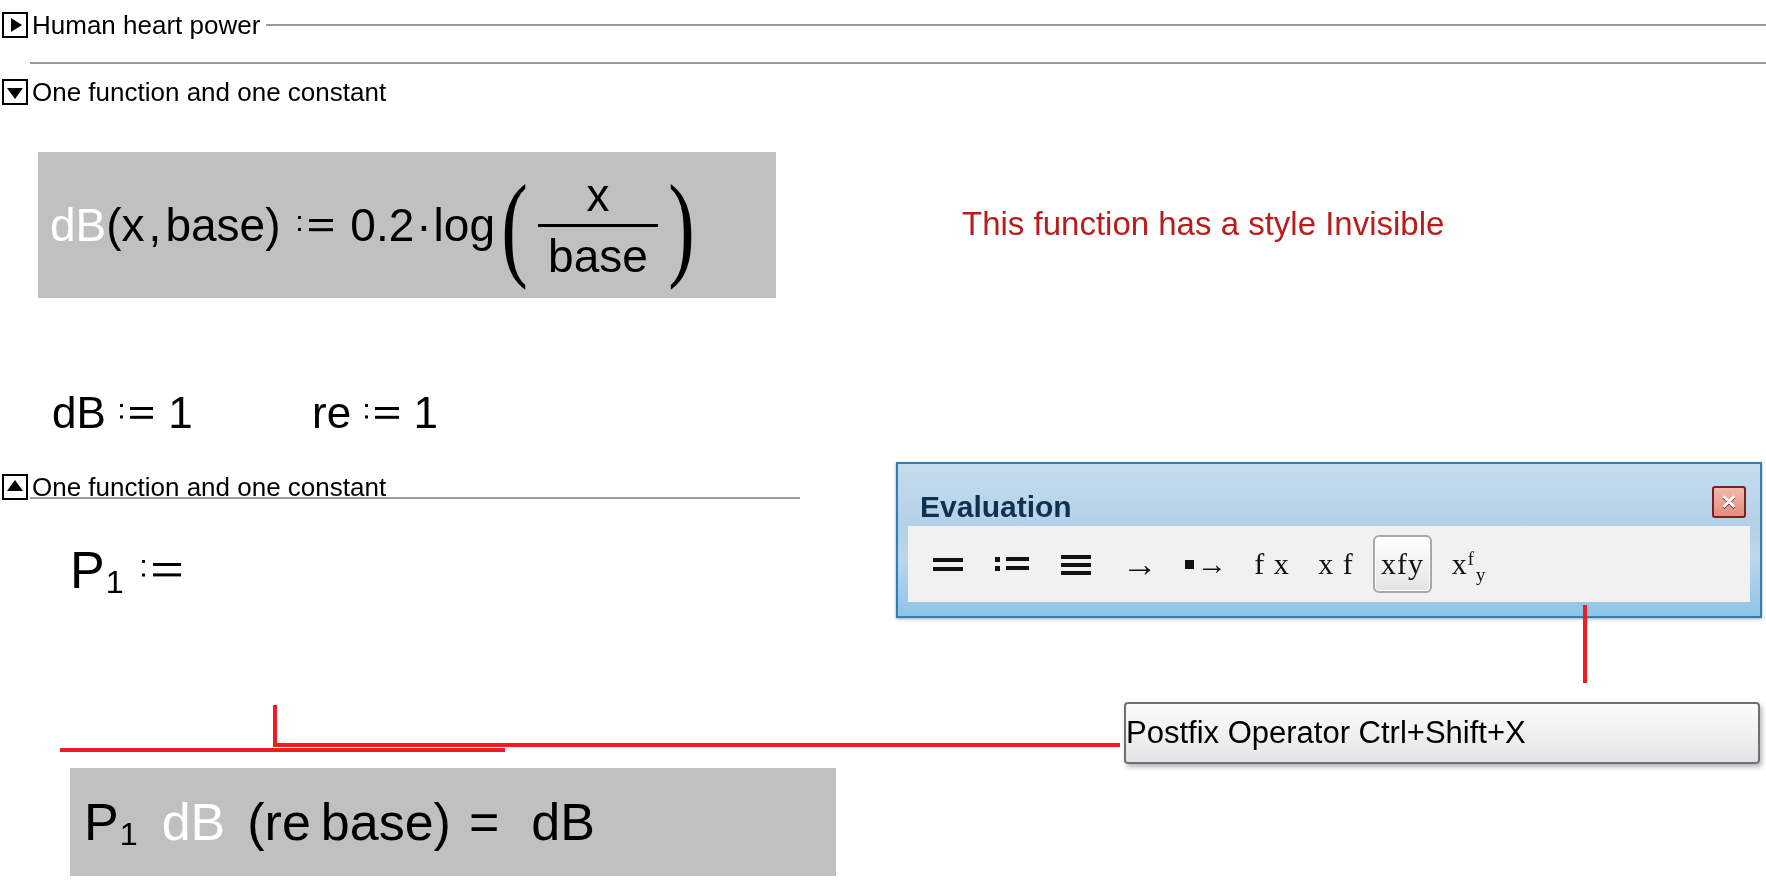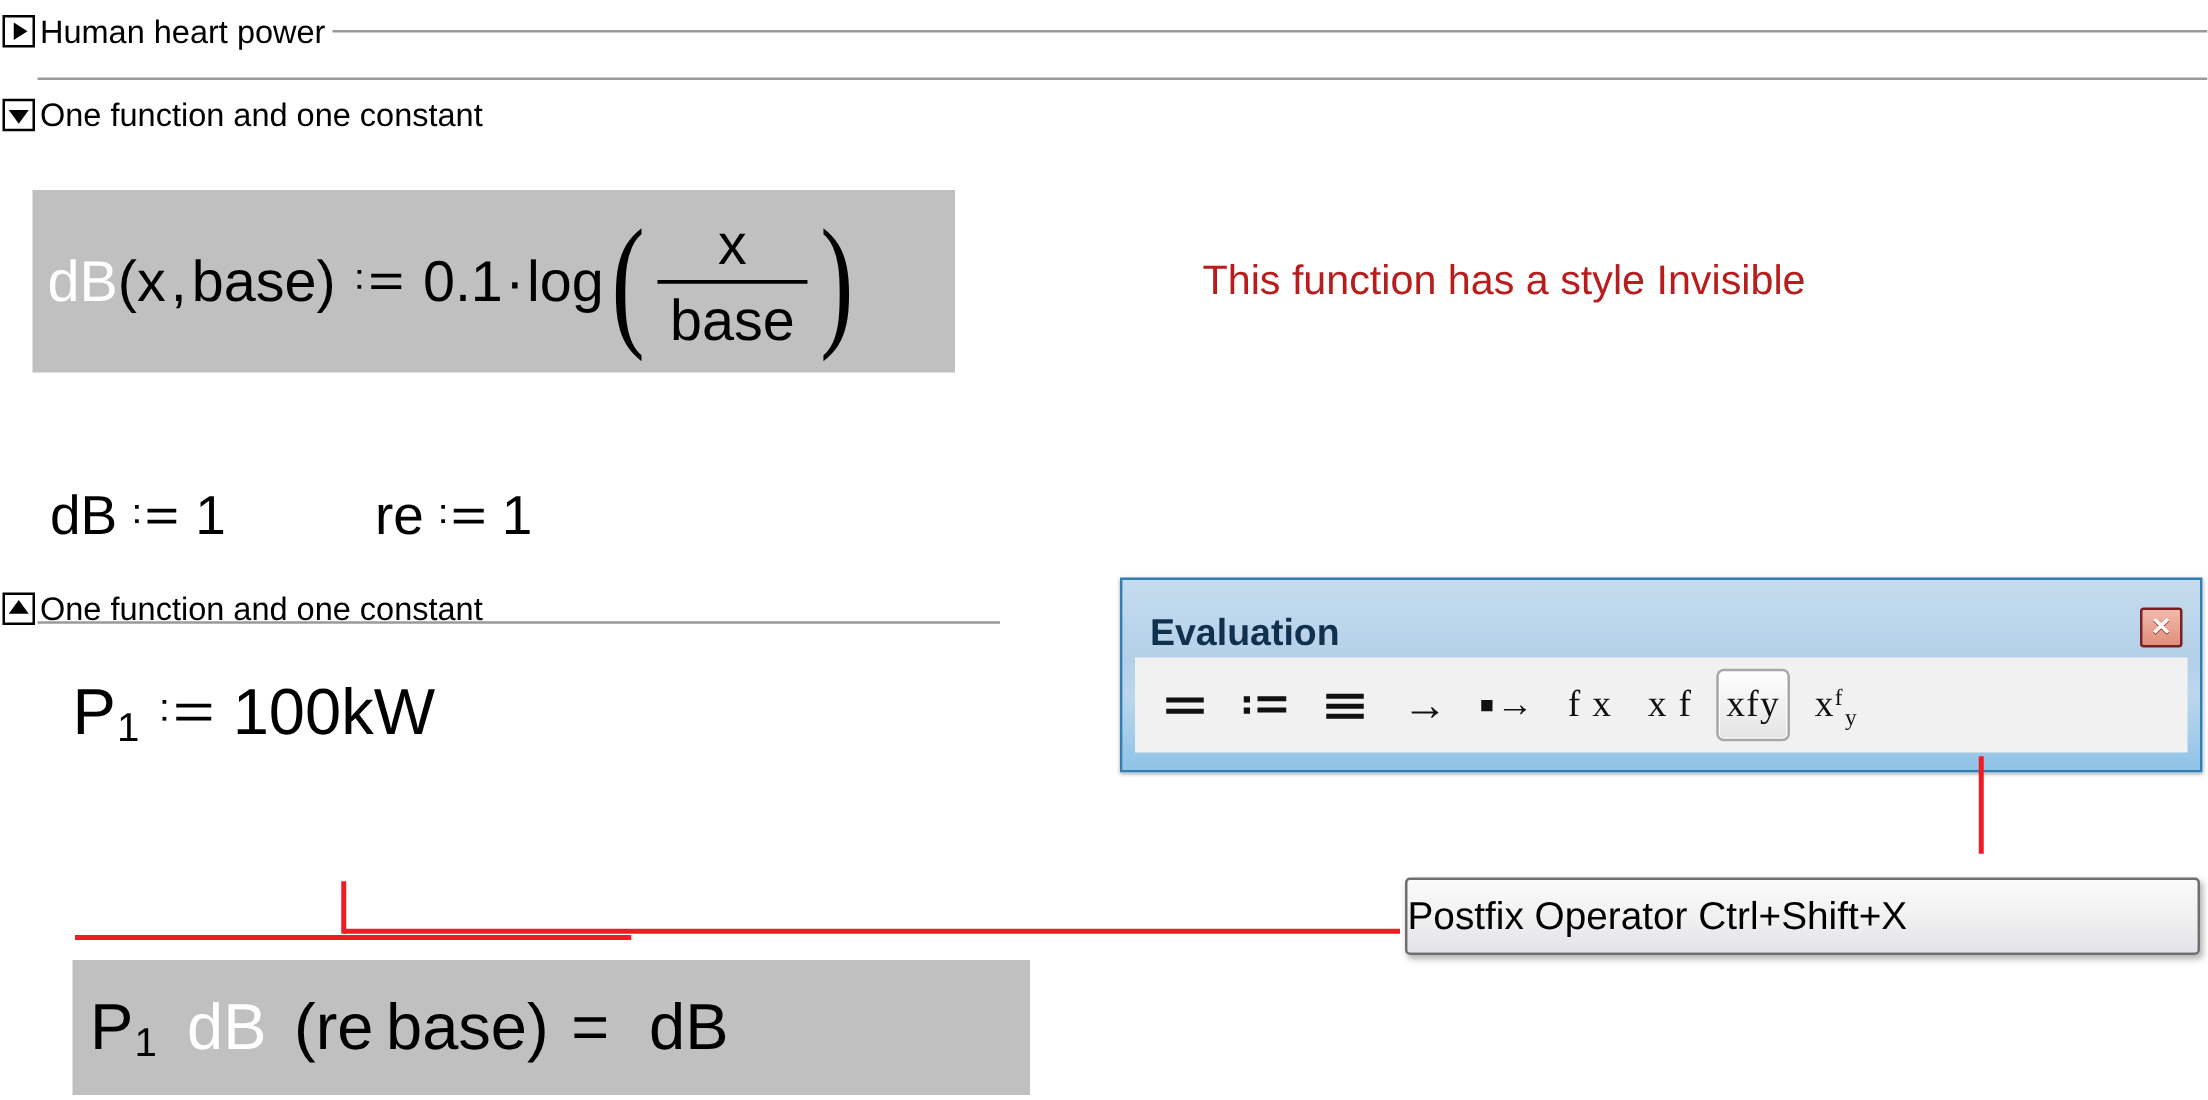--- a/index.html
+++ b/index.html
@@ -80,20 +80,21 @@
   }
 
   
   .math {
     position: absolute;
     font-family: "Liberation Sans", sans-serif;
     color: #000;
     white-space: nowrap;
     display: flex;
     align-items: center;
+    margin-left: 12px;
   }
   .math.selected {
     background: #c0c0c0;
   }
   .invisible-style {
     color: #ffffff;
   }
   .sub {
     font-size: 0.62em;
     vertical-align: baseline;
@@ -321,21 +322,21 @@
 <div class="area-rule-under" style="top:62px; width:1736px;"></div>
 
 <div class="math selected" style="left:26px; top:152px; width:738px; height:146px; font-size:46px; padding:0 12px; box-sizing:border-box;">
   <span class="invisible-style">dB</span>
   <span>(</span>
   <span>x</span>
   <span style="padding:0 4px 0 4px;">,</span>
   <span>base</span>
   <span>)</span>
   <span class="op-assign" style="margin:0 16px 0 18px;"></span>
-  <span>0.1</span>
+  <span>0.2</span>
   <span style="padding:0 2px;">·</span>
   <span>log</span>
   <span class="paren-big">(</span>
   <span class="frac">
     <span class="num">x</span>
     <span class="bar"></span>
     <span class="den">base</span>
   </span>
   <span class="paren-big">)</span>
 </div>
@@ -358,21 +359,20 @@
     <span class="tri tri-up"></span>
   </div>
   <div class="area-title">One function and one constant</div>
 </div>
 <div class="area-rule-under" style="top:497px; width:770px;"></div>
 
 <div class="math" style="left:58px; top:540px; font-size:52px;">
   <span>P</span>
   <span class="sub">1</span>
   <span class="op-assign" style="margin:0 16px 0 18px;"></span>
-  <span>100kW</span>
 </div>
 
 <div class="palette" style="left:896px; top:462px; width:866px; height:156px;">
   <div class="palette-title">Evaluation</div>
   <div class="palette-close">
     <span>✕</span>
   </div>
   <div class="palette-strip">
 
     <div class="pbtn">

